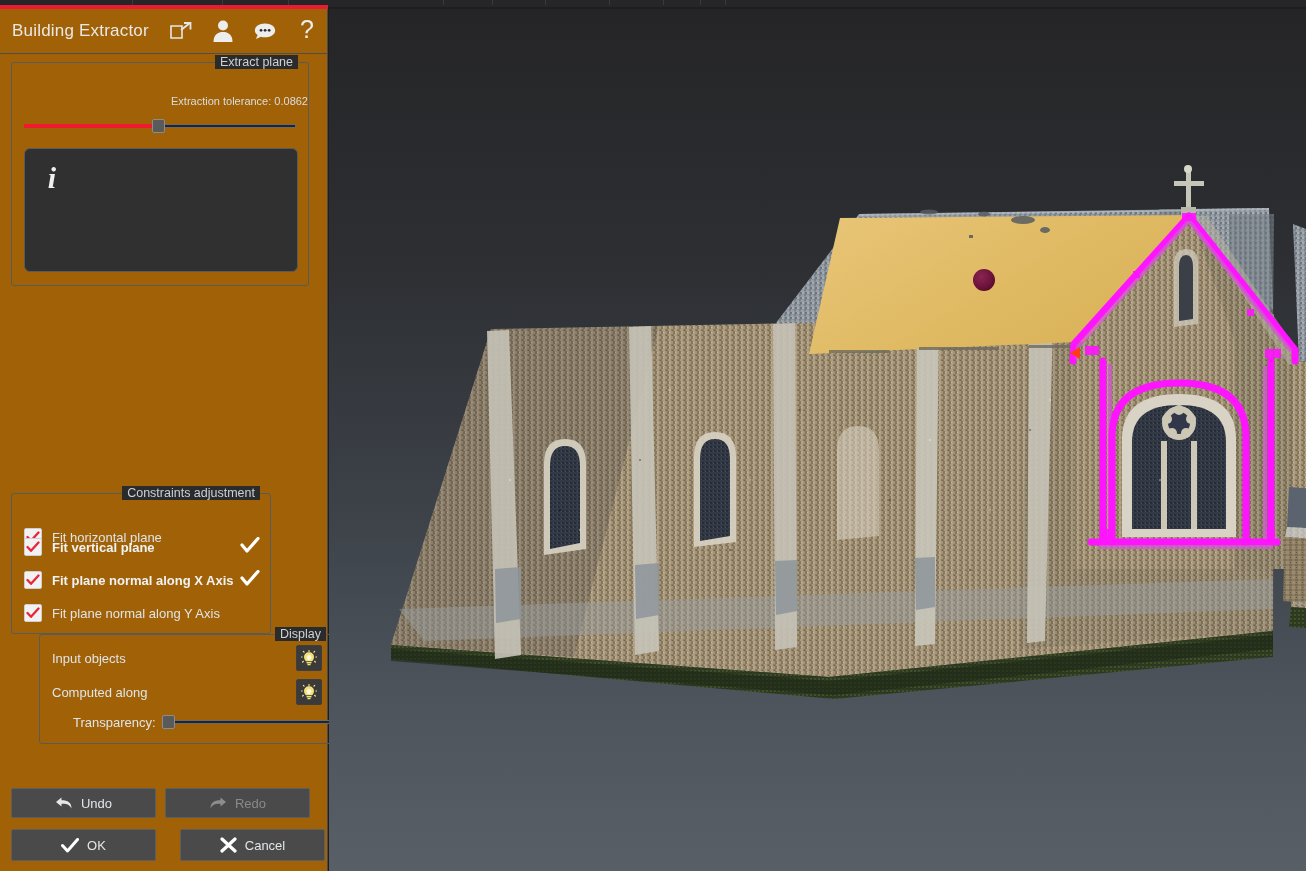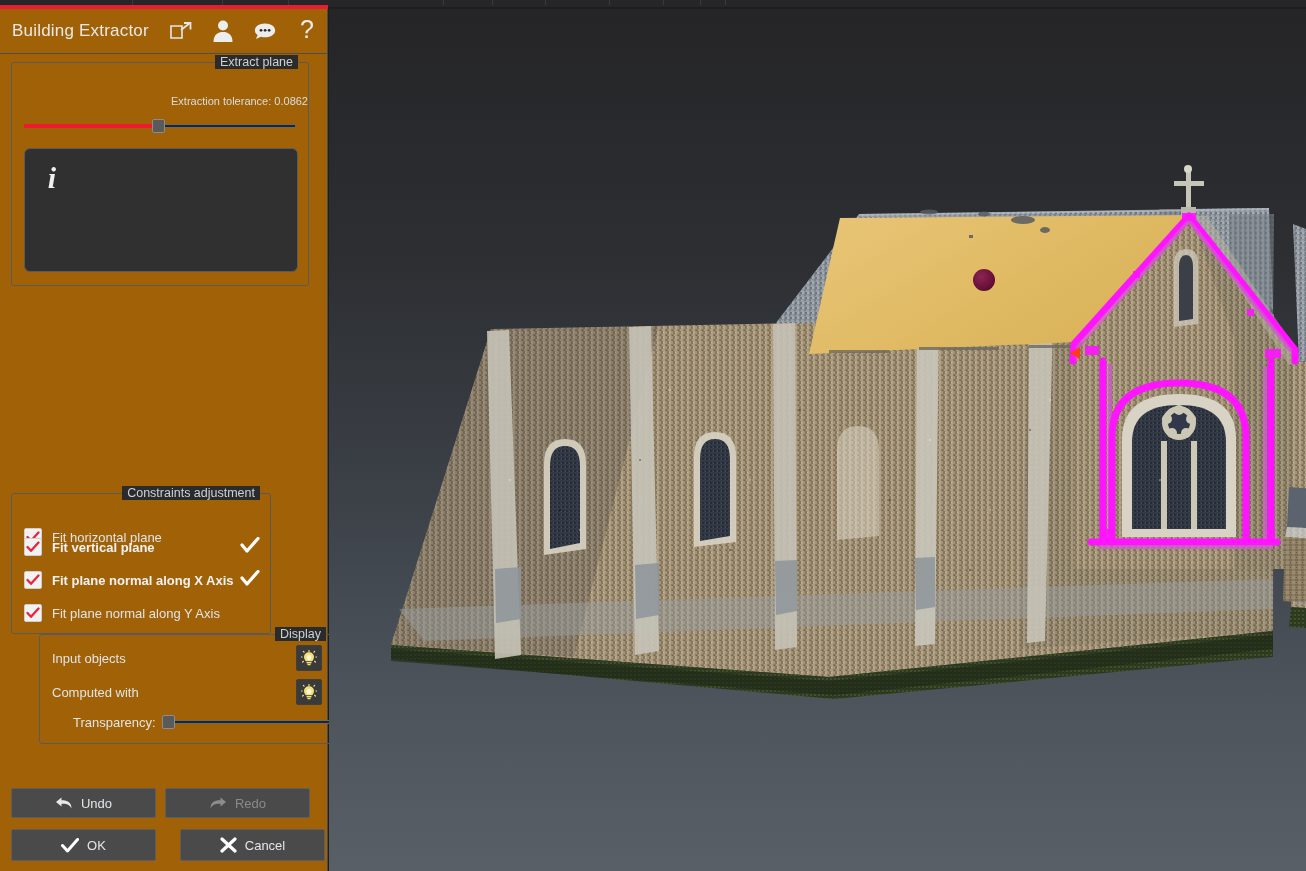--- a/index.html
+++ b/index.html
@@ -204,21 +204,21 @@
               <path d="M15.8 7 H14.9"></path>
             <path d="M3.1 2.2 L2.4 1.5"></path>
               <path d="M12.9 2.2 L13.6 1.5"></path>
             <path d="M2.4 11.3 L1.6 12"></path>
               <path d="M13.6 11.3 L14.4 12"></path>
           </g>
           <path d="M8 5 C6.6 5 5.6 6 5.6 7.3 C5.6 8.5 6.5 9.4 7.1 10.1 L8.9 10.1 C9.5 9.4 10.4 8.5 10.4 7.3 C10.4 6 9.4 5 8 5 Z" fill="#fffbe2"></path>
         </svg>
       </div>
 
-      <div class="dlabel" style="position:absolute;left:12px;top:50px;">Computed with</div>
+      <div class="dlabel" style="position:absolute;left:12px;top:50px;">Computed along</div>
       <div class="bulbbtn" style="right:14px;top:44px;">
         <svg width="16" height="17" viewBox="0 0 16 17">
           <path d="M8 2.2 C5.1 2.2 3 4.3 3 7 C3 8.9 4 10.2 4.9 11.2 L11.1 11.2 C12 10.2 13 8.9 13 7 C13 4.3 10.9 2.2 8 2.2 Z" fill="#f4e07a"></path>
           <rect x="5.4" y="11.9" width="5.2" height="1.5" rx=".6" fill="#f4e07a"></rect>
           <rect x="6.3" y="14" width="3.4" height="1.3" rx=".6" fill="#f4e07a"></rect>
           <g stroke="#f4e07a" stroke-width="1.2" stroke-linecap="round">
             <path d="M8 .6 V1.6"></path>
               <path d="M1.1 7 H.2"></path>
               <path d="M15.8 7 H14.9"></path>
             <path d="M3.1 2.2 L2.4 1.5"></path>

